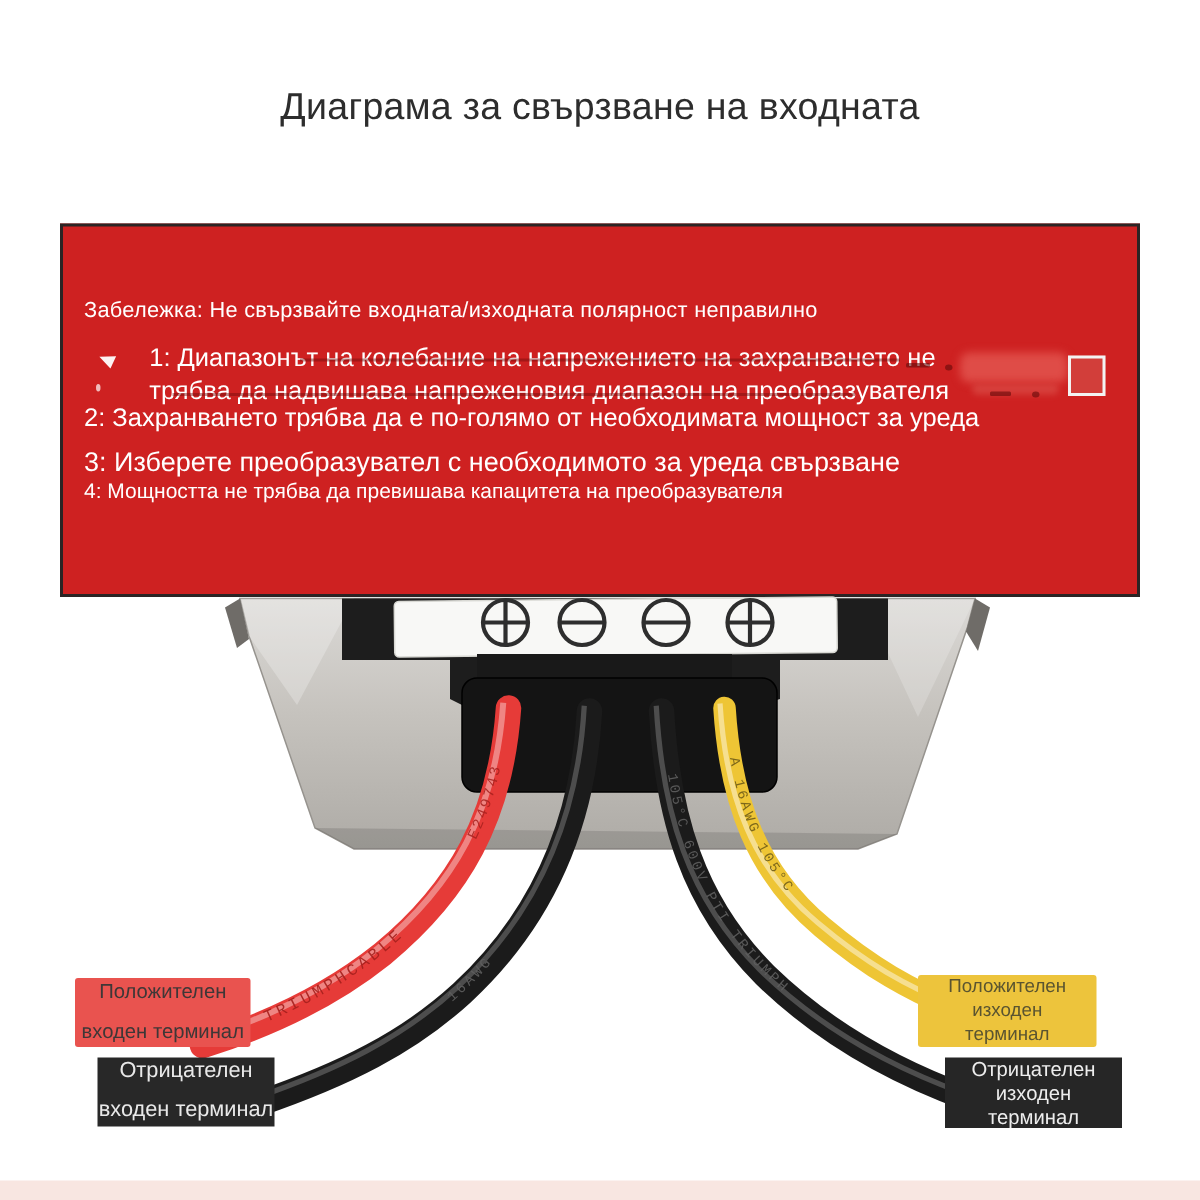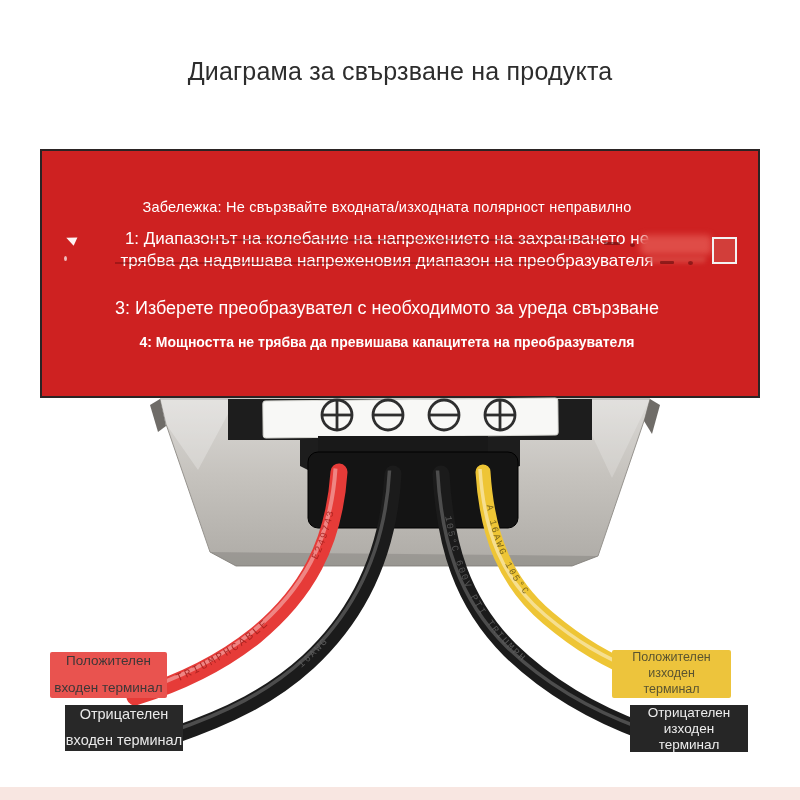--- a/index.html
+++ b/index.html
@@ -6,27 +6,27 @@
   body{width:800px;height:800px;overflow:hidden;font-family:"Liberation Sans",sans-serif;}
   .stage{position:relative;width:800px;height:800px;background:#ffffff;}
 
   .page-title{position:absolute;top:57px;left:0;width:800px;text-align:center;
     font-size:25px;font-weight:500;color:#2d2d2d;letter-spacing:0.2px;}
 
   
   .banner{position:absolute;left:40px;top:149px;width:720px;height:249px;
     background:#ce2121;border:2px solid #2b2424;box-sizing:border-box;color:#fff;}
   .banner-inner{position:absolute;left:0;top:0;right:0;bottom:0;padding:0 40px 0 14px;}
-  .banner-line{position:absolute;left:14px;right:40px;text-align:center;}
+  .banner-line{position:absolute;left:14px;right:40px;}
   .banner-note{top:48px;font-size:14.5px;letter-spacing:0.2px;}
   .banner-item1{top:77px;font-size:17px;line-height:22px;}
   .banner-item1 .wrapbox{max-width:575px;margin:0 auto;}
   .banner-item2{top:117px;font-size:17px;line-height:22px;}
   .banner-item3{top:146px;font-size:18px;line-height:23px;}
-  .banner-item4{top:182px;font-size:14px;line-height:18px;font-weight:bold;}
+  .banner-item4{top:167px;font-size:14px;line-height:18px;}
 
   
   .strike{position:absolute;background:rgba(110,12,12,.45);height:2px;}
   .strike-1{left:200px;top:239px;width:400px;}
   .strike-2{left:115px;top:262px;width:455px;}
   .smudge-1{position:absolute;left:640px;top:235px;width:72px;height:20px;background:#df4c47;
     border-radius:6px;filter:blur(3px);}
   .smudge-2{position:absolute;left:648px;top:256px;width:58px;height:7px;background:#d94641;
     border-radius:4px;filter:blur(2px);opacity:.85;}
   .dash{position:absolute;background:rgba(100,10,10,.6);height:3px;border-radius:1px;}
@@ -57,28 +57,29 @@
   .lbl-neg-out{left:630px;top:705px;width:118px;height:47px;background:#262626;color:#ededed;
     font-size:13.5px;line-height:1.2;}
 
   .bottom-strip{position:absolute;left:0;top:787px;width:800px;height:13px;background:#f8e6e1;}
 </style>
 </head>
 <body>
 
 <div class="stage">
 
-  <div class="page-title">Диаграма за свързване на продукта</div>
+  <div class="page-title">Диаграма за свързване на входната</div>
 
   <div class="banner">
     <div class="banner-inner">
       <div class="banner-line banner-note">Забележка: Не свързвайте входната/изходната полярност неправилно</div>
       <div class="banner-line banner-item1">
         <div class="wrapbox">1: Диапазонът на колебание на напрежението на захранването не трябва да надвишава напреженовия диапазон на преобразувателя</div>
       </div>
+      <div class="banner-line banner-item2">2: Захранването трябва да е по-голямо от необходимата мощност за уреда</div>
       <div class="banner-line banner-item3">3: Изберете преобразувател с необходимото за уреда свързване</div>
       <div class="banner-line banner-item4">4: Мощността не трябва да превишава капацитета на преобразувателя</div>
     </div>
   </div>
 
   <div class="strike strike-1"></div>
   <div class="strike strike-2"></div>
   <div class="smudge-1"></div>
   <div class="smudge-2"></div>
   <div class="dash dash-1"></div>

